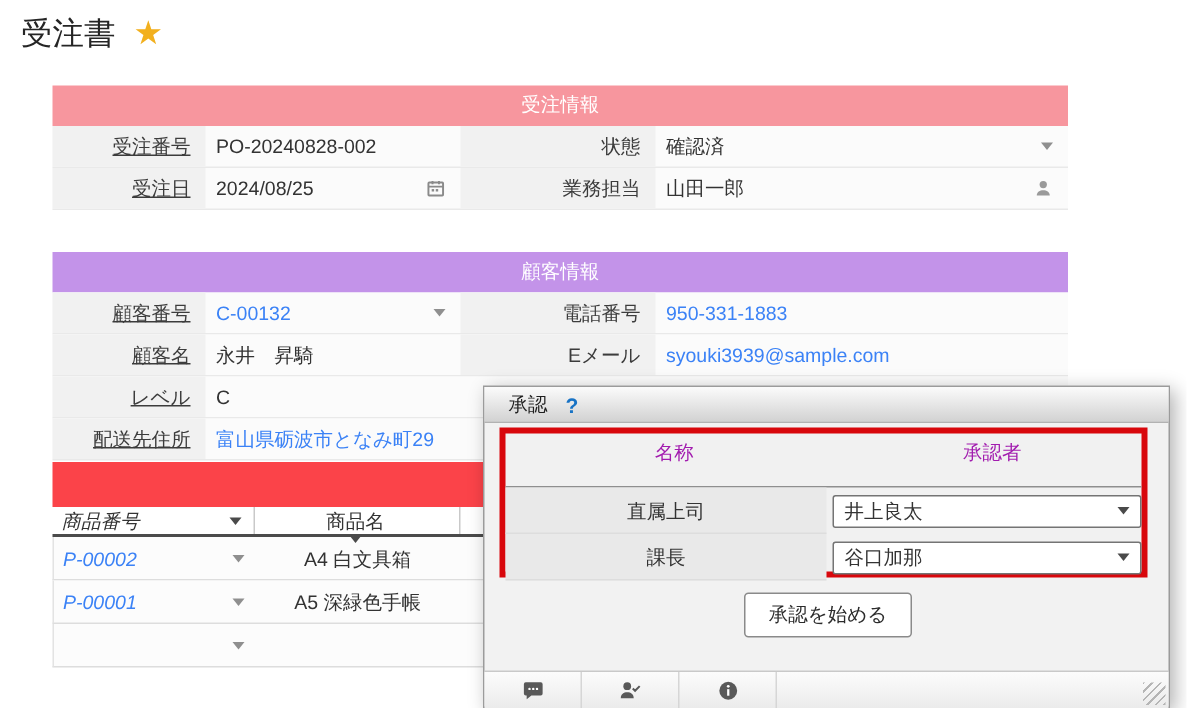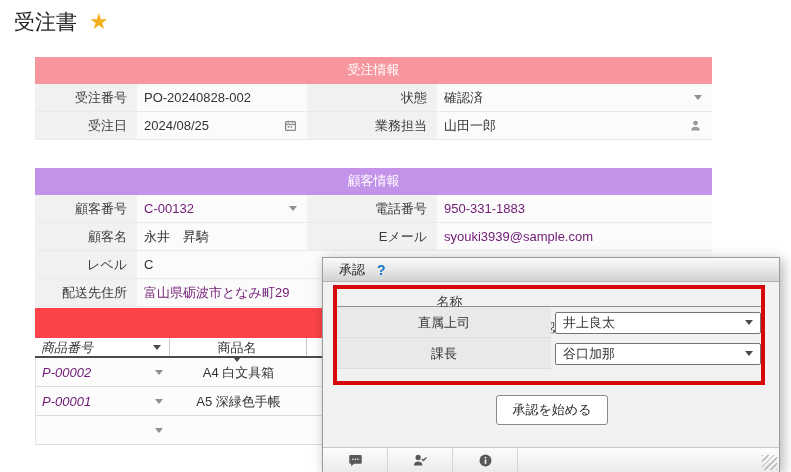--- a/index.html
+++ b/index.html
@@ -10,23 +10,23 @@
   
   .page-title { position:absolute; left:14px; top:8px; font-size:21px; color:#252525; display:flex; align-items:center; gap:12px; }
   .fav-star { color:#f2b01e; font-size:22px; cursor:pointer; }
 
   
   .info-table { position:absolute; left:35px; width:677px; }
   .sec-header { height:27px; line-height:26px; text-align:center; color:#fff; font-size:13px; }
   .irow { display:flex; height:28px; line-height:27px; font-size:13px; background:#fbfbfb; border-bottom:1px solid #e9e9e9; }
   .lc { background:#f1f1f1; text-align:right; padding-right:10px; color:#3c3c3c; }
   .vc { padding-left:7px; display:flex; align-items:center; justify-content:space-between; padding-right:10px; white-space:nowrap; }
-  .w1 { width:102px; } .w2 { width:170px; } .w3 { width:130px; } .w4 { flex:1; }
+  .w1 { width:102px;text-decoration:underline; } .w2 { width:170px; } .w3 { width:130px; } .w4 { flex:1; }
   .wide { flex:1; }
-  .link { color:#701a75; }
+  .link { color:#3b82f6; }
 
   .caret { width:0; height:0; border-left:4px solid transparent; border-right:4px solid transparent; border-top:5px solid #8f8f8f; display:inline-block; }
   .caret.dark { border-top-color:#4a4a4a; }
   .icon-svg { display:inline-block; vertical-align:middle; }
 
   
   .red-bar { position:absolute; left:35px; top:308px; width:677px; height:30px; background:#fb4349; }
 
   
   .prod-table { position:absolute; left:35px; top:338px; width:677px; font-size:13px; }
@@ -36,21 +36,21 @@
   .prod-row { display:flex; height:29px; line-height:29px; border-bottom:1px solid #ddd; border-left:1px solid #e3e3e3; background:#fcfcfc; }
   .pr-cell { padding:0 8px 0 6px; display:flex; align-items:center; justify-content:space-between; }
 
   
   .dialog { position:absolute; left:322px; top:257px; width:458px; height:215px;
             background:#f2f2f2; border:1px solid #9b9b9b; box-shadow:3px 3px 12px rgba(0,0,0,0.3); }
   .dlg-title { height:24px; background:linear-gradient(#fbfbfb,#d2d2d2); border-bottom:1px solid #b2b2b2;
                display:flex; align-items:center; padding-left:16px; gap:12px; font-size:13px; color:#1f1f1f; }
   .help-q { color:#1873c5; font-weight:bold; font-size:14px; cursor:pointer; }
   .red-rect { position:absolute; left:10px; top:27px; width:432px; height:100px; border:4px solid #d8070c; background:#f1f1f1; }
-  .ap-head { display:flex; height:18px; line-height:26px; font-size:13px; border-bottom:1px solid #8f8f8f; color:#404040;flex-direction:column; }
+  .ap-head { display:flex; height:36px; line-height:26px; font-size:13px; border-bottom:1px solid #8f8f8f; color:#a21caf; }
   .ap-c1 { width:225px; text-align:center; }
   .ap-c2 { flex:1; text-align:center; }
   .ap-row { display:flex; height:31px; align-items:center; font-size:13px; }
   .ap-row .ap-c1 { background:#e9e9e9; height:100%; line-height:31px; border-bottom:1px solid #dddddd; }
   .ap-row .ap-c2 { display:flex; justify-content:flex-start; padding-left:4px; }
   .selectbox { width:206px; height:22px; background:#fff; border:1px solid #747474; border-radius:2px;
                display:flex; align-items:center; justify-content:space-between; padding:0 7px; font-size:13px; cursor:pointer; }
   .start-btn { position:absolute; left:173px; top:137px; width:112px; height:30px; background:#fff;
                border:1px solid #8a8a8a; border-radius:3px; font-size:13px; color:#2b2b2b;
                font-family:Liberation Mono, monospace; cursor:pointer; }

